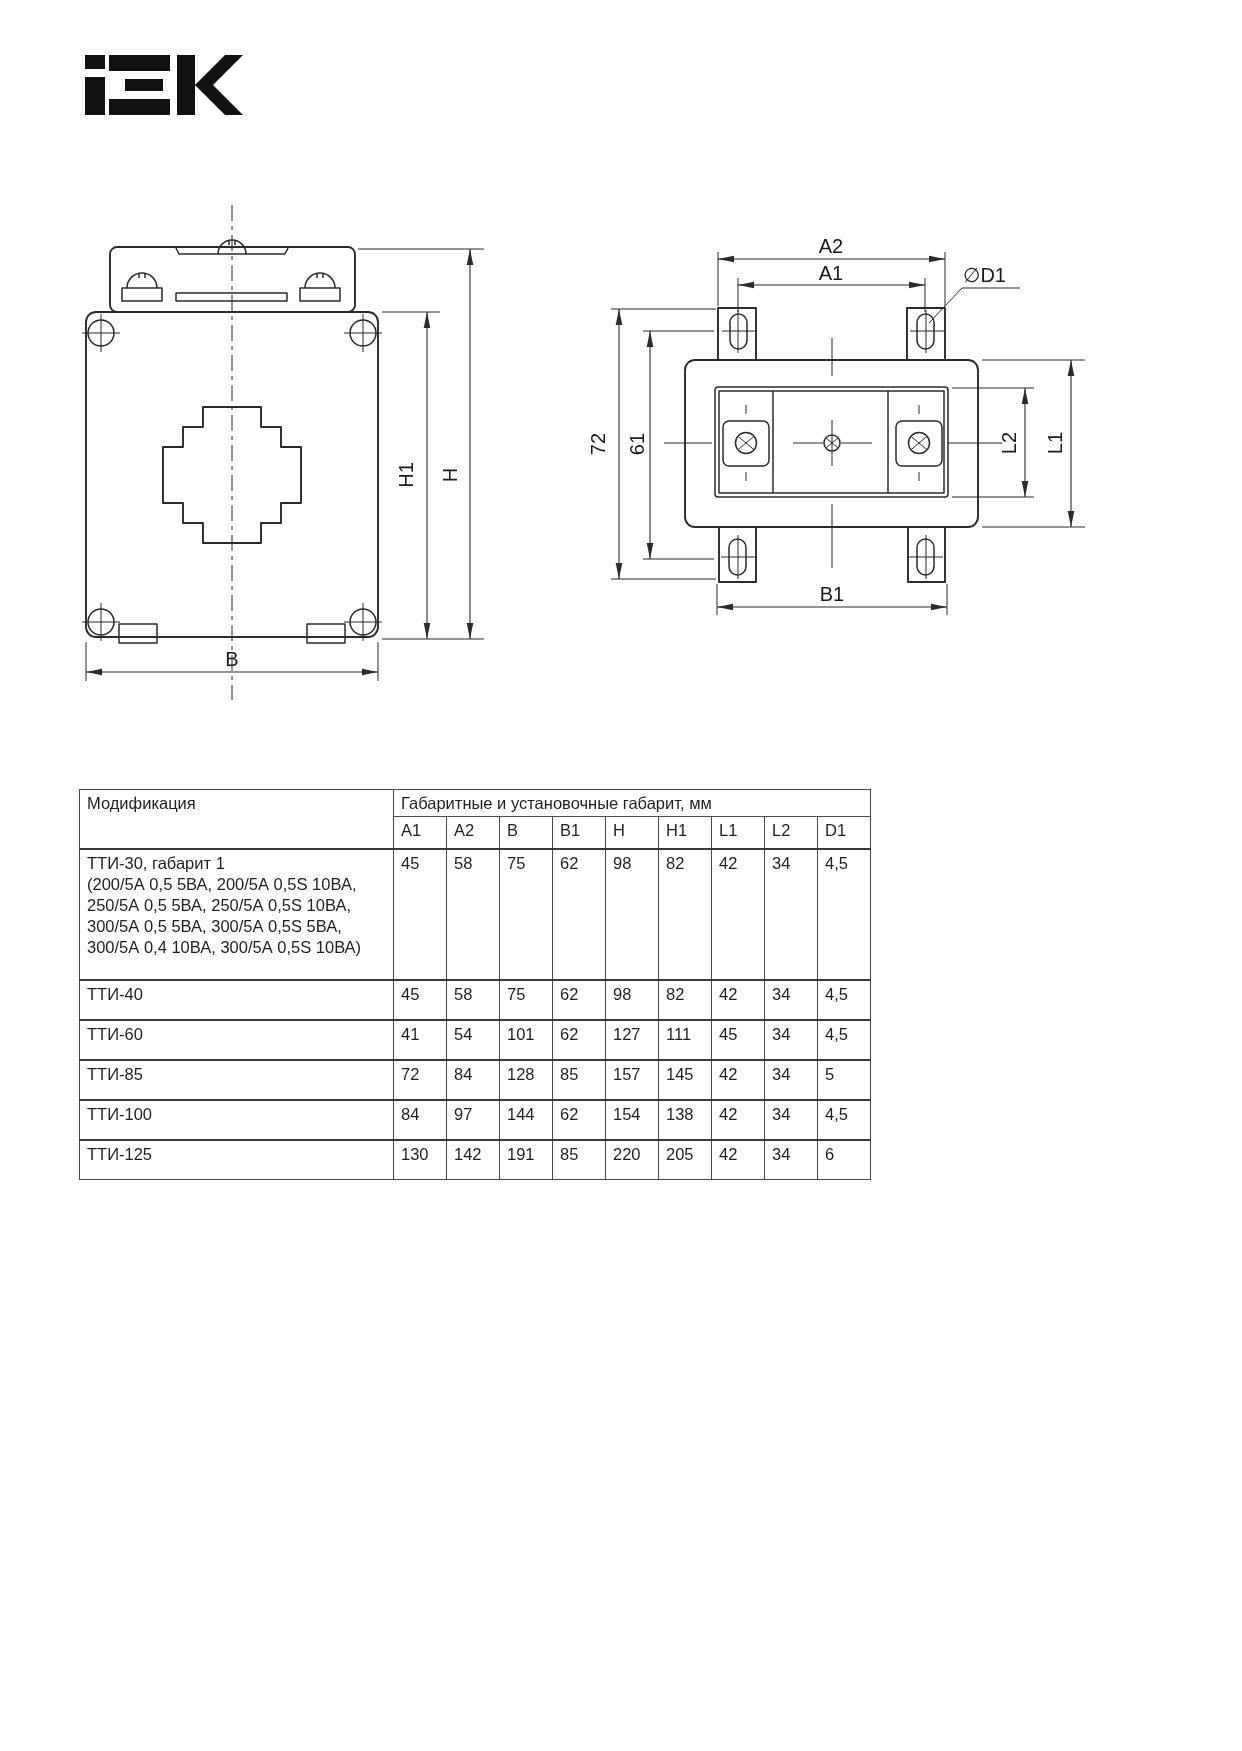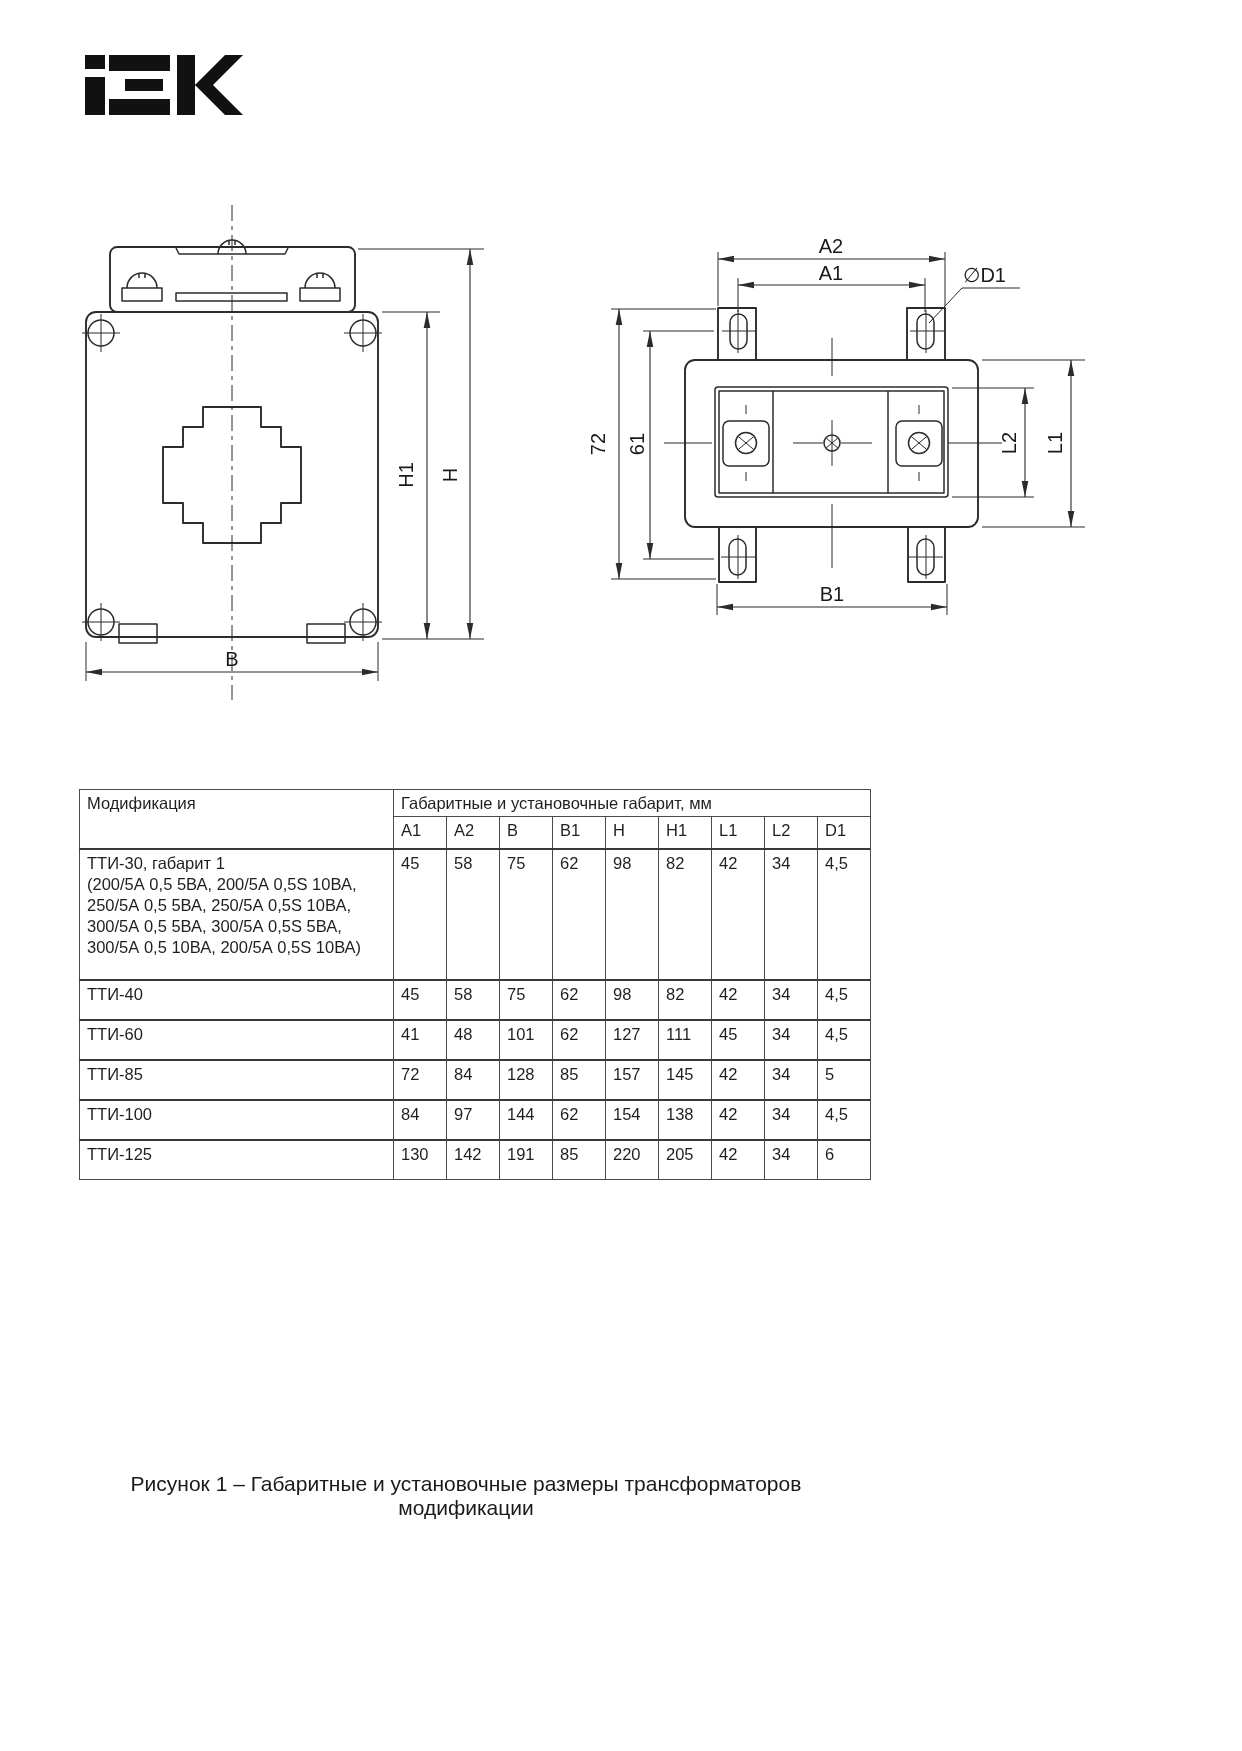--- a/index.html
+++ b/index.html
@@ -198,21 +198,21 @@
         <th>D1</th>
       </tr>
     </thead>
     <tbody>
       <tr class="r-big">
         <td>
           <div>ТТИ-30, габарит 1</div>
           <div>(200/5А 0,5 5ВА, 200/5А 0,5S 10ВА,</div>
           <div>250/5А 0,5 5ВА, 250/5А 0,5S 10ВА,</div>
           <div>300/5А 0,5 5ВА, 300/5А 0,5S 5ВА,</div>
-          <div>300/5А 0,5 10ВА, 200/5А 0,5S 10ВА)</div>
+          <div>300/5А 0,4 10ВА, 300/5А 0,5S 10ВА)</div>
         </td>
         <td>45</td>
         <td>58</td>
         <td>75</td>
         <td>62</td>
         <td>98</td>
         <td>82</td>
         <td>42</td>
         <td>34</td>
         <td>4,5</td>
@@ -225,21 +225,21 @@
         <td>62</td>
         <td>98</td>
         <td>82</td>
         <td>42</td>
         <td>34</td>
         <td>4,5</td>
       </tr>
       <tr class="r-std">
         <td>ТТИ-60</td>
         <td>41</td>
-        <td>48</td>
+        <td>54</td>
         <td>101</td>
         <td>62</td>
         <td>127</td>
         <td>111</td>
         <td>45</td>
         <td>34</td>
         <td>4,5</td>
       </tr>
       <tr class="r-std">
         <td>ТТИ-85</td>
@@ -273,15 +273,14 @@
         <td>85</td>
         <td>220</td>
         <td>205</td>
         <td>42</td>
         <td>34</td>
         <td>6</td>
       </tr>
     </tbody>
   </table>
 
-  <div class="caption-line1">Рисунок 1 – Габаритные и установочные размеры трансформаторов модификации</div>
 
 </div>
 
 </body></html>

